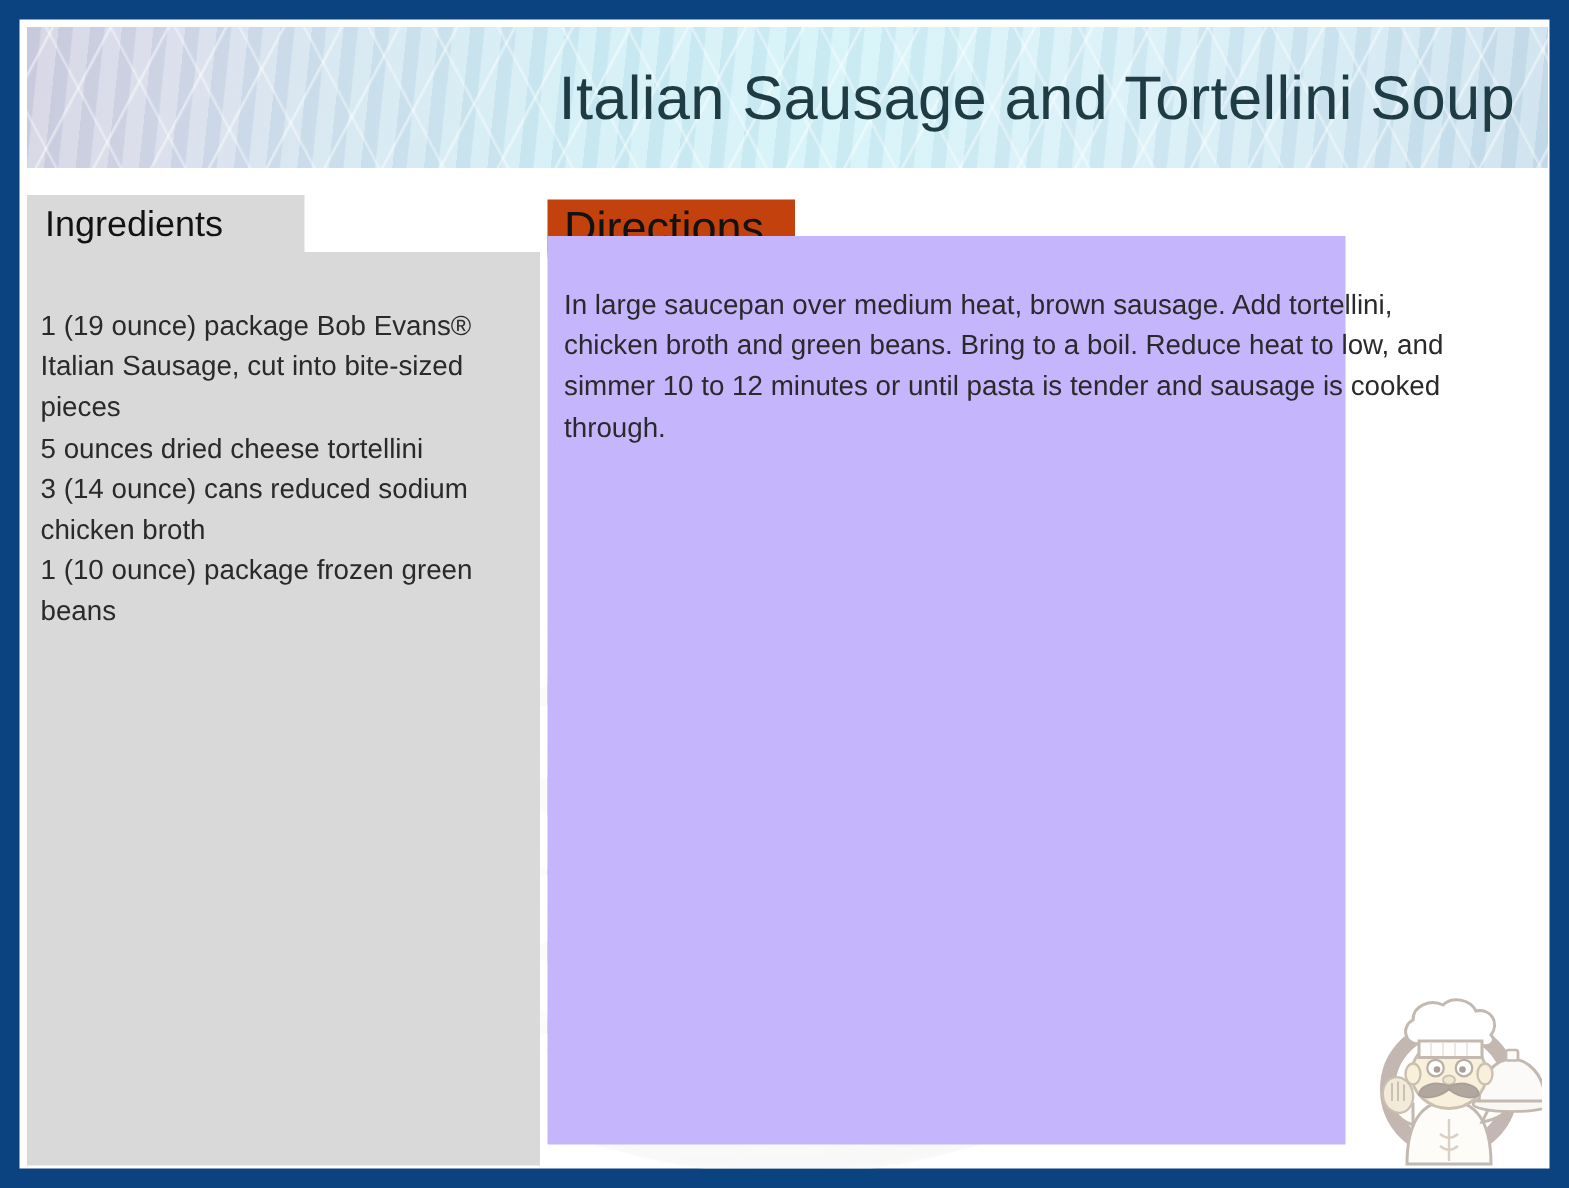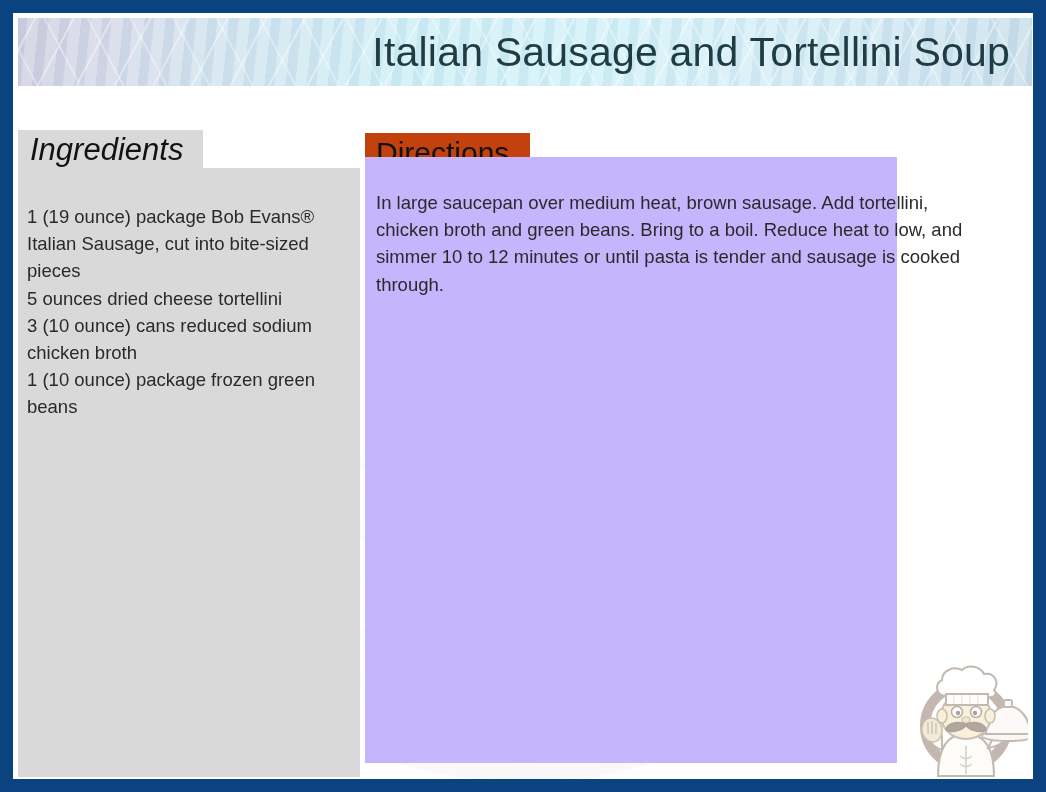--- a/index.html
+++ b/index.html
@@ -25,21 +25,21 @@
     border: 13px solid #0A4380;
     overflow: hidden;
   }
 
   
   #title-banner {
     position: absolute;
     left: 5px;
     top: 5px;
     width: 1014px;
-    height: 68px;
+    height: 94px;
     background:
       repeating-linear-gradient(118deg,
         rgba(255,255,255,0.00) 0px,
         rgba(255,255,255,0.00) 14px,
         rgba(255,255,255,0.55) 15px,
         rgba(255,255,255,0.00) 17px,
         rgba(255,255,255,0.00) 34px),
       repeating-linear-gradient(62deg,
         rgba(255,255,255,0.00) 0px,
         rgba(255,255,255,0.00) 16px,
@@ -91,24 +91,23 @@
     top: 117px;
     width: 185px;
     height: 39px;
     background: #D9D9D9;
     box-sizing: border-box;
     padding-left: 12px;
     display: flex;
     align-items: center;
   }
   #ingredients-heading {
-    font-size: 31px;
+    font-size: 24px;
     color: #121212;
     line-height: 1;
-    font-style: italic;
   }
 
   #directions-panel {
     position: absolute;
     left: 352px;
     top: 144px;
     width: 532px;
     height: 606px;
     background: #c4b5fd;
   }
@@ -335,21 +334,21 @@
 
   <div id="panel-gutter"></div>
 
   <div id="ingredients-tab">
     <span id="ingredients-heading">Ingredients</span>
   </div>
   <div id="ingredients-panel">
     <div id="ingredients-list">
       <span class="ingredient-item">1 (19 ounce) package Bob Evans® Italian Sausage, cut into bite-sized pieces</span>
       <span class="ingredient-item">5 ounces dried cheese tortellini</span>
-      <span class="ingredient-item">3 (10 ounce) cans reduced sodium chicken broth</span>
+      <span class="ingredient-item">3 (14 ounce) cans reduced sodium chicken broth</span>
       <span class="ingredient-item">1 (10 ounce) package frozen green beans</span>
     </div>
   </div>
 
   <div id="directions-tab">
     <span id="directions-heading">Directions</span>
   </div>
   <div id="directions-panel">
     <div id="directions-text">In large saucepan over medium heat, brown sausage. Add tortellini, chicken broth and green beans. Bring to a boil. Reduce heat to low, and simmer 10 to 12 minutes or until pasta is tender and sausage is cooked through.</div>
   </div>

